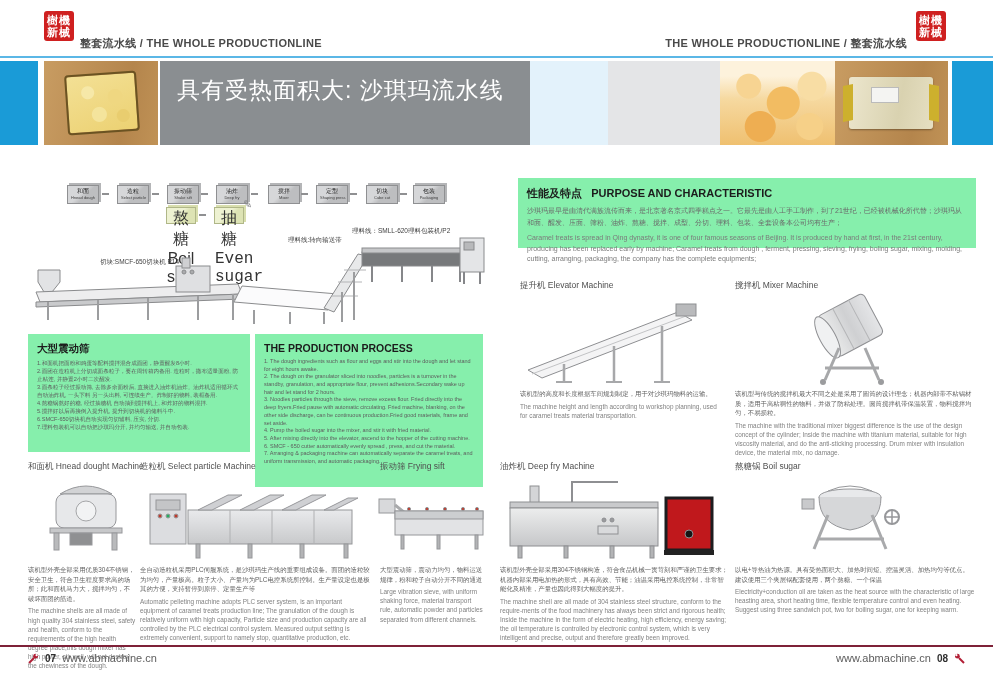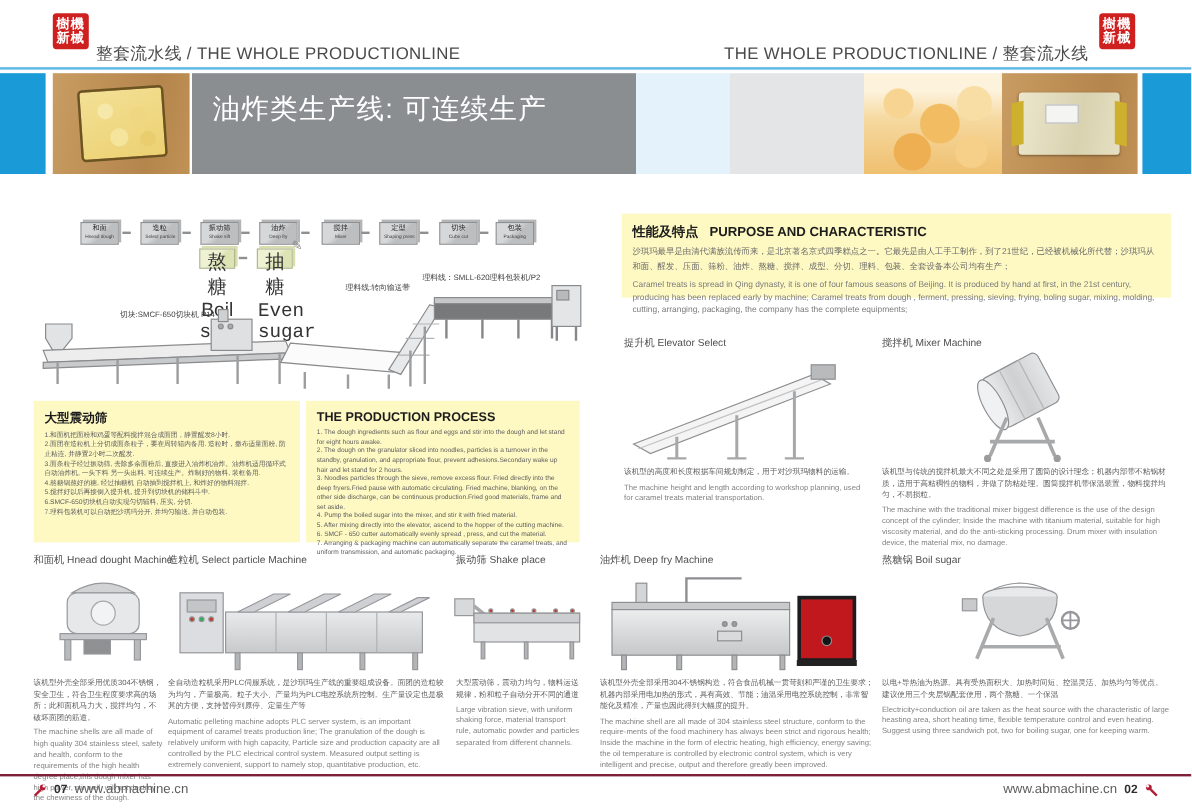--- a/index.html
+++ b/index.html
@@ -2,21 +2,21 @@
 <html><head>
 <meta charset="utf-8">
 <style>
   html,body{margin:0;padding:0;background:#fff;}
   .page{position:relative;width:993px;height:674px;background:#fff;overflow:hidden;
         font-family:"Liberation Sans","DejaVu Sans",sans-serif;color:#333;}
   
   .seal{position:absolute;width:30px;height:30px;background:#cf2020;border-radius:3px;
         color:#fff;display:flex;flex-direction:column;align-items:center;justify-content:center;}
   .seal .r{font-size:11px;line-height:12px;font-weight:bold;letter-spacing:1px;}
-  .tagline{position:absolute;top:36px;font-size:14px;font-weight:normal;color:#4a4a4a;letter-spacing:.3px;}
+  .tagline{position:absolute;top:36px;font-size:11px;font-weight:bold;color:#4a4a4a;letter-spacing:.3px;}
   .toprule{position:absolute;top:56px;left:0;width:993px;height:2px;background:#5bb7e6;}
   
   .bb{position:absolute;top:61px;height:84px;}
   .blue{background:#1a9bd7;}
   .b-title{background:#8a8e91;color:#fff;}
   .b-title .t1{position:absolute;left:17px;top:14px;font-size:23px;letter-spacing:1px;}
   .b-title .t2{position:absolute;left:18px;top:45px;font-size:12.5px;color:#eef0f1;}
   .photo{overflow:hidden;}
   .ph-wood{background:linear-gradient(100deg,#c89c62,#b4854c 70%,#c09256);}
   .sachima{position:absolute;left:22px;top:12px;width:68px;height:56px;border-radius:4px;
@@ -47,21 +47,21 @@
   .fbox .fz{font-size:6px;line-height:7px;color:#1d1d1d;margin-top:2px;white-space:nowrap;}
   .fbox .fe{font-size:5px;line-height:6px;color:#3c3c3c;white-space:nowrap;transform:scale(.8);transform-origin:50% 0;}
   .gbox{position:absolute;top:207px;width:28px;height:15px;text-align:center;
         background:linear-gradient(135deg,#eef2d2 42%,#dde3b4 58%);
         border:1px solid #b0b788;box-shadow:2px -2px 0 0 #d8dead;}
   .fdash{position:absolute;top:193px;width:7px;height:2px;background:#8f9092;}
   .gdash{top:214px;}
   .pencil{position:absolute;left:243px;top:198px;font-size:11px;color:#8a8b8d;}
   .dlabel{position:absolute;font-size:6.5px;color:#3f3f3f;white-space:nowrap;}
   
-  .infobox{position:absolute;background:#fef9c3;padding:8px 9px;box-sizing:border-box;}
+  .infobox{position:absolute;background:#86efac;padding:8px 9px;box-sizing:border-box;}
   .infobox h3{margin:0 0 4px 0;font-size:10.5px;color:#1c1c1c;}
   .items-zh div{font-size:5.6px;line-height:1.42;color:#5d5d5d;}
   .items-en div{font-size:5.5px;line-height:1.4;color:#5d5d5d;}
   .purpose h3{font-size:11px;}
   .purpose .bzh{font-size:7px;line-height:1.65;color:#6a6a6a;margin-bottom:5px;}
   .purpose .ben{font-size:7px;line-height:1.5;color:#7b7b7b;}
   
   .mlabel{position:absolute;font-size:8.5px;color:#4f4f4f;white-space:nowrap;}
   .cap{position:absolute;}
   .cap .zh{font-size:6.4px;line-height:1.5;color:#5f5f5f;}
@@ -90,21 +90,21 @@
     <span class="r">新械</span>
   </div>
 
   <div class="toprule"></div>
 
   <div class="bb blue" style="left:0;width:38px;"></div>
   <div class="bb photo ph-wood" style="left:44px;width:114px;">
     <div class="sachima"></div>
   </div>
   <div class="bb b-title" style="left:160px;width:370px;">
-    <div class="t1">油炸类生产线: 可连续生产</div>
+    <div class="t1">具有受热面积大: 沙琪玛流水线</div>
   </div>
   <div class="bb" style="left:530px;width:78px;background:#e3f2fb;"></div>
   <div class="bb" style="left:608px;width:112px;background:#e4e5e7;"></div>
   <div class="bb photo ph-close" style="left:720px;width:115px;"></div>
   <div class="bb photo ph-wood" style="left:835px;width:113px;">
     <div class="pack">
         <div class="lbl"></div>
       </div>
   </div>
   <div class="bb blue" style="left:952px;width:41px;"></div>
@@ -199,21 +199,21 @@
     <div class="items-zh">
       <div>1.和面机把面粉和鸡蛋等配料搅拌混合成面团，静置醒发8小时.</div>
       <div>2.面团在造粒机上分切成面条粒子，要在周转箱内备用. 造粒时，撒布适量面粉, 防止粘连, 并静置2小时二次醒发.</div>
       <div>3.面条粒子经过振动筛, 去除多余面粉后, 直接进入油炸机油炸。油炸机适用循环式自动油炸机, 一头下料 另一头出料, 可连续生产。炸制好的物料, 装框备用.</div>
       <div>4.熬糖锅熬好的糖, 经过抽糖机 自动抽到搅拌机上, 和炸好的物料混拌.</div>
       <div>5.搅拌好以后再接倒入提升机, 提升到切块机的储料斗中.</div>
       <div>6.SMCF-650切块机自动实现匀切辅料, 压实, 分切.</div>
       <div>7.理料包装机可以自动把沙琪玛分开, 并均匀输送, 并自动包装.</div>
     </div>
   </div>
-  <div class="infobox" style="left:255px;top:334px;width:228px;height:118px;">
+  <div class="infobox" style="left:255px;top:334px;width:228px;height:153px;">
     <h3>THE PRODUCTION PROCESS</h3>
     <div class="items-en">
       <div>1. The dough ingredients such as flour and eggs and stir into the dough and let stand for eight hours awake.</div>
       <div>2. The dough on the granulator sliced into noodles, particles is a turnover in the standby, granulation, and appropriate flour, prevent adhesions.Secondary wake up hair and let stand for 2 hours.</div>
       <div>3. Noodles particles through the sieve, remove excess flour. Fried directly into the deep fryers.Fried pause with automatic circulating. Fried machine, blanking, on the other side discharge, can be continuous production.Fried good materials, frame and set aside.</div>
       <div>4. Pump the boiled sugar into the mixer, and stir it with fried material.</div>
       <div>5. After mixing directly into the elevator, ascend to the hopper of the cutting machine.</div>
       <div>6. SMCF - 650 cutter automatically evenly spread , press, and cut the material.</div>
       <div>7. Arranging &amp; packaging machine can automatically separate the caramel treats, and uniform transmission, and automatic packaging.</div>
     </div>
@@ -221,21 +221,21 @@
 
   <div class="infobox purpose" style="left:518px;top:178px;width:458px;height:70px;">
     <h3>
       <span>性能及特点</span>&nbsp;&nbsp;
       <span>PURPOSE AND CHARACTERISTIC</span>
     </h3>
     <div class="bzh">沙琪玛最早是由清代满族流传而来，是北京著名京式四季糕点之一。它最先是由人工手工制作，到了21世纪，已经被机械化所代替；沙琪玛从和面、醒发、压面、筛粉、油炸、熬糖、搅拌、成型、分切、理料、包装、全套设备本公司均有生产；</div>
     <div class="ben">Caramel treats is spread in Qing dynasty, it is one of four famous seasons of Beijing. It is produced by hand at first, in the 21st century, producing has been replaced early by machine; Caramel treats from dough , ferment, pressing, sieving, frying, boling sugar, mixing, molding, cutting, arranging, packaging, the company has the complete equipments;</div>
   </div>
 
-  <div class="mlabel" style="left:520px;top:280px;">提升机 Elevator Select</div>
+  <div class="mlabel" style="left:520px;top:280px;">提升机 Elevator Machine</div>
   <svg class="illus" style="left:520px;top:292px;" width="190" height="93" viewBox="0 0 190 93">
     <g stroke="#8e8f92" stroke-width="1">
       <polygon points="8,78 158,20 172,28 22,86" fill="#f4f4f5"></polygon>
       <line x1="12" y1="82" x2="166" y2="24" stroke="#c2c3c5"></line>
       <rect x="156" y="12" width="20" height="12" fill="#b9babc"></rect>
       <path d="M44,72 v18 M94,54 v36 M142,34 v56" fill="none" stroke="#a7a8aa" stroke-width="2.5"></path>
       <path d="M36,90 h16 M86,90 h16 M134,90 h16" fill="none" stroke="#a7a8aa" stroke-width="2"></path>
     </g>
   </svg>
   <div class="cap" style="left:520px;top:389px;width:200px;">
@@ -312,21 +312,21 @@
       <rect x="100" y="72" width="4" height="14" fill="#b3b4b6"></rect>
       <rect x="152" y="72" width="4" height="14" fill="#b3b4b6"></rect>
       <rect x="196" y="72" width="4" height="14" fill="#b3b4b6"></rect>
     </g>
   </svg>
   <div class="cap" style="left:140px;top:565px;width:232px;">
     <div class="zh">全自动造粒机采用PLC伺服系统，是沙琪玛生产线的重要组成设备。面团的造粒较为均匀，产量极高。粒子大小、产量均为PLC电控系统所控制。生产量设定也是极其的方便，支持暂停到原停、定量生产等</div>
     <div class="en">Automatic pelleting machine adopts PLC server system, is an important equipment of caramel treats production line; The granulation of the dough is relatively uniform with high capacity, Particle size and production capacity are all controlled by the PLC electrical control system. Measured output setting is extremely convenient, support to namely stop, quantitative production, etc.</div>
   </div>
 
-  <div class="mlabel" style="left:380px;top:461px;">振动筛 Shake place</div>
+  <div class="mlabel" style="left:380px;top:461px;">振动筛 Frying sift</div>
   <svg class="illus" style="left:377px;top:483px;" width="112" height="72" viewBox="0 0 112 72">
     <g stroke="#96979a" stroke-width="1">
       <rect x="2" y="16" width="16" height="14" fill="#d8d9db"></rect>
       <path d="M18,22 L28,30" stroke="#a9aaac" stroke-width="3"></path>
       <rect x="18" y="28" width="88" height="24" fill="#e2e3e5"></rect>
       <rect x="18" y="28" width="88" height="8" fill="#ccced0"></rect>
       <circle cx="32" cy="26" r="1.6" fill="#c0392b"></circle>
         <circle cx="50" cy="26" r="1.6" fill="#c0392b"></circle>
       <circle cx="68" cy="26" r="1.6" fill="#c0392b"></circle>
         <circle cx="86" cy="26" r="1.6" fill="#c0392b"></circle>
@@ -393,21 +393,21 @@
     <svg width="11" height="11" viewBox="0 0 11 11">
       <path d="M1,10 L6,5" stroke="#b21e35" stroke-width="2" fill="none"></path>
       <circle cx="7.6" cy="3.2" r="2.4" fill="#b21e35"></circle>
       <circle cx="8.6" cy="2.2" r="1.1" fill="#fff"></circle>
     </svg>
     <span class="pg">07</span>
     <span class="site">www.abmachine.cn</span>
   </div>
   <div class="foot" style="right:28px;">
     <span class="site">www.abmachine.cn</span>
-    <span class="pg">02</span>
+    <span class="pg">08</span>
     <svg width="11" height="11" viewBox="0 0 11 11">
       <path d="M10,10 L5,5" stroke="#b21e35" stroke-width="2" fill="none"></path>
       <circle cx="3.4" cy="3.2" r="2.4" fill="#b21e35"></circle>
       <circle cx="2.4" cy="2.2" r="1.1" fill="#fff"></circle>
     </svg>
   </div>
 
 </div>
 
 </body></html>

